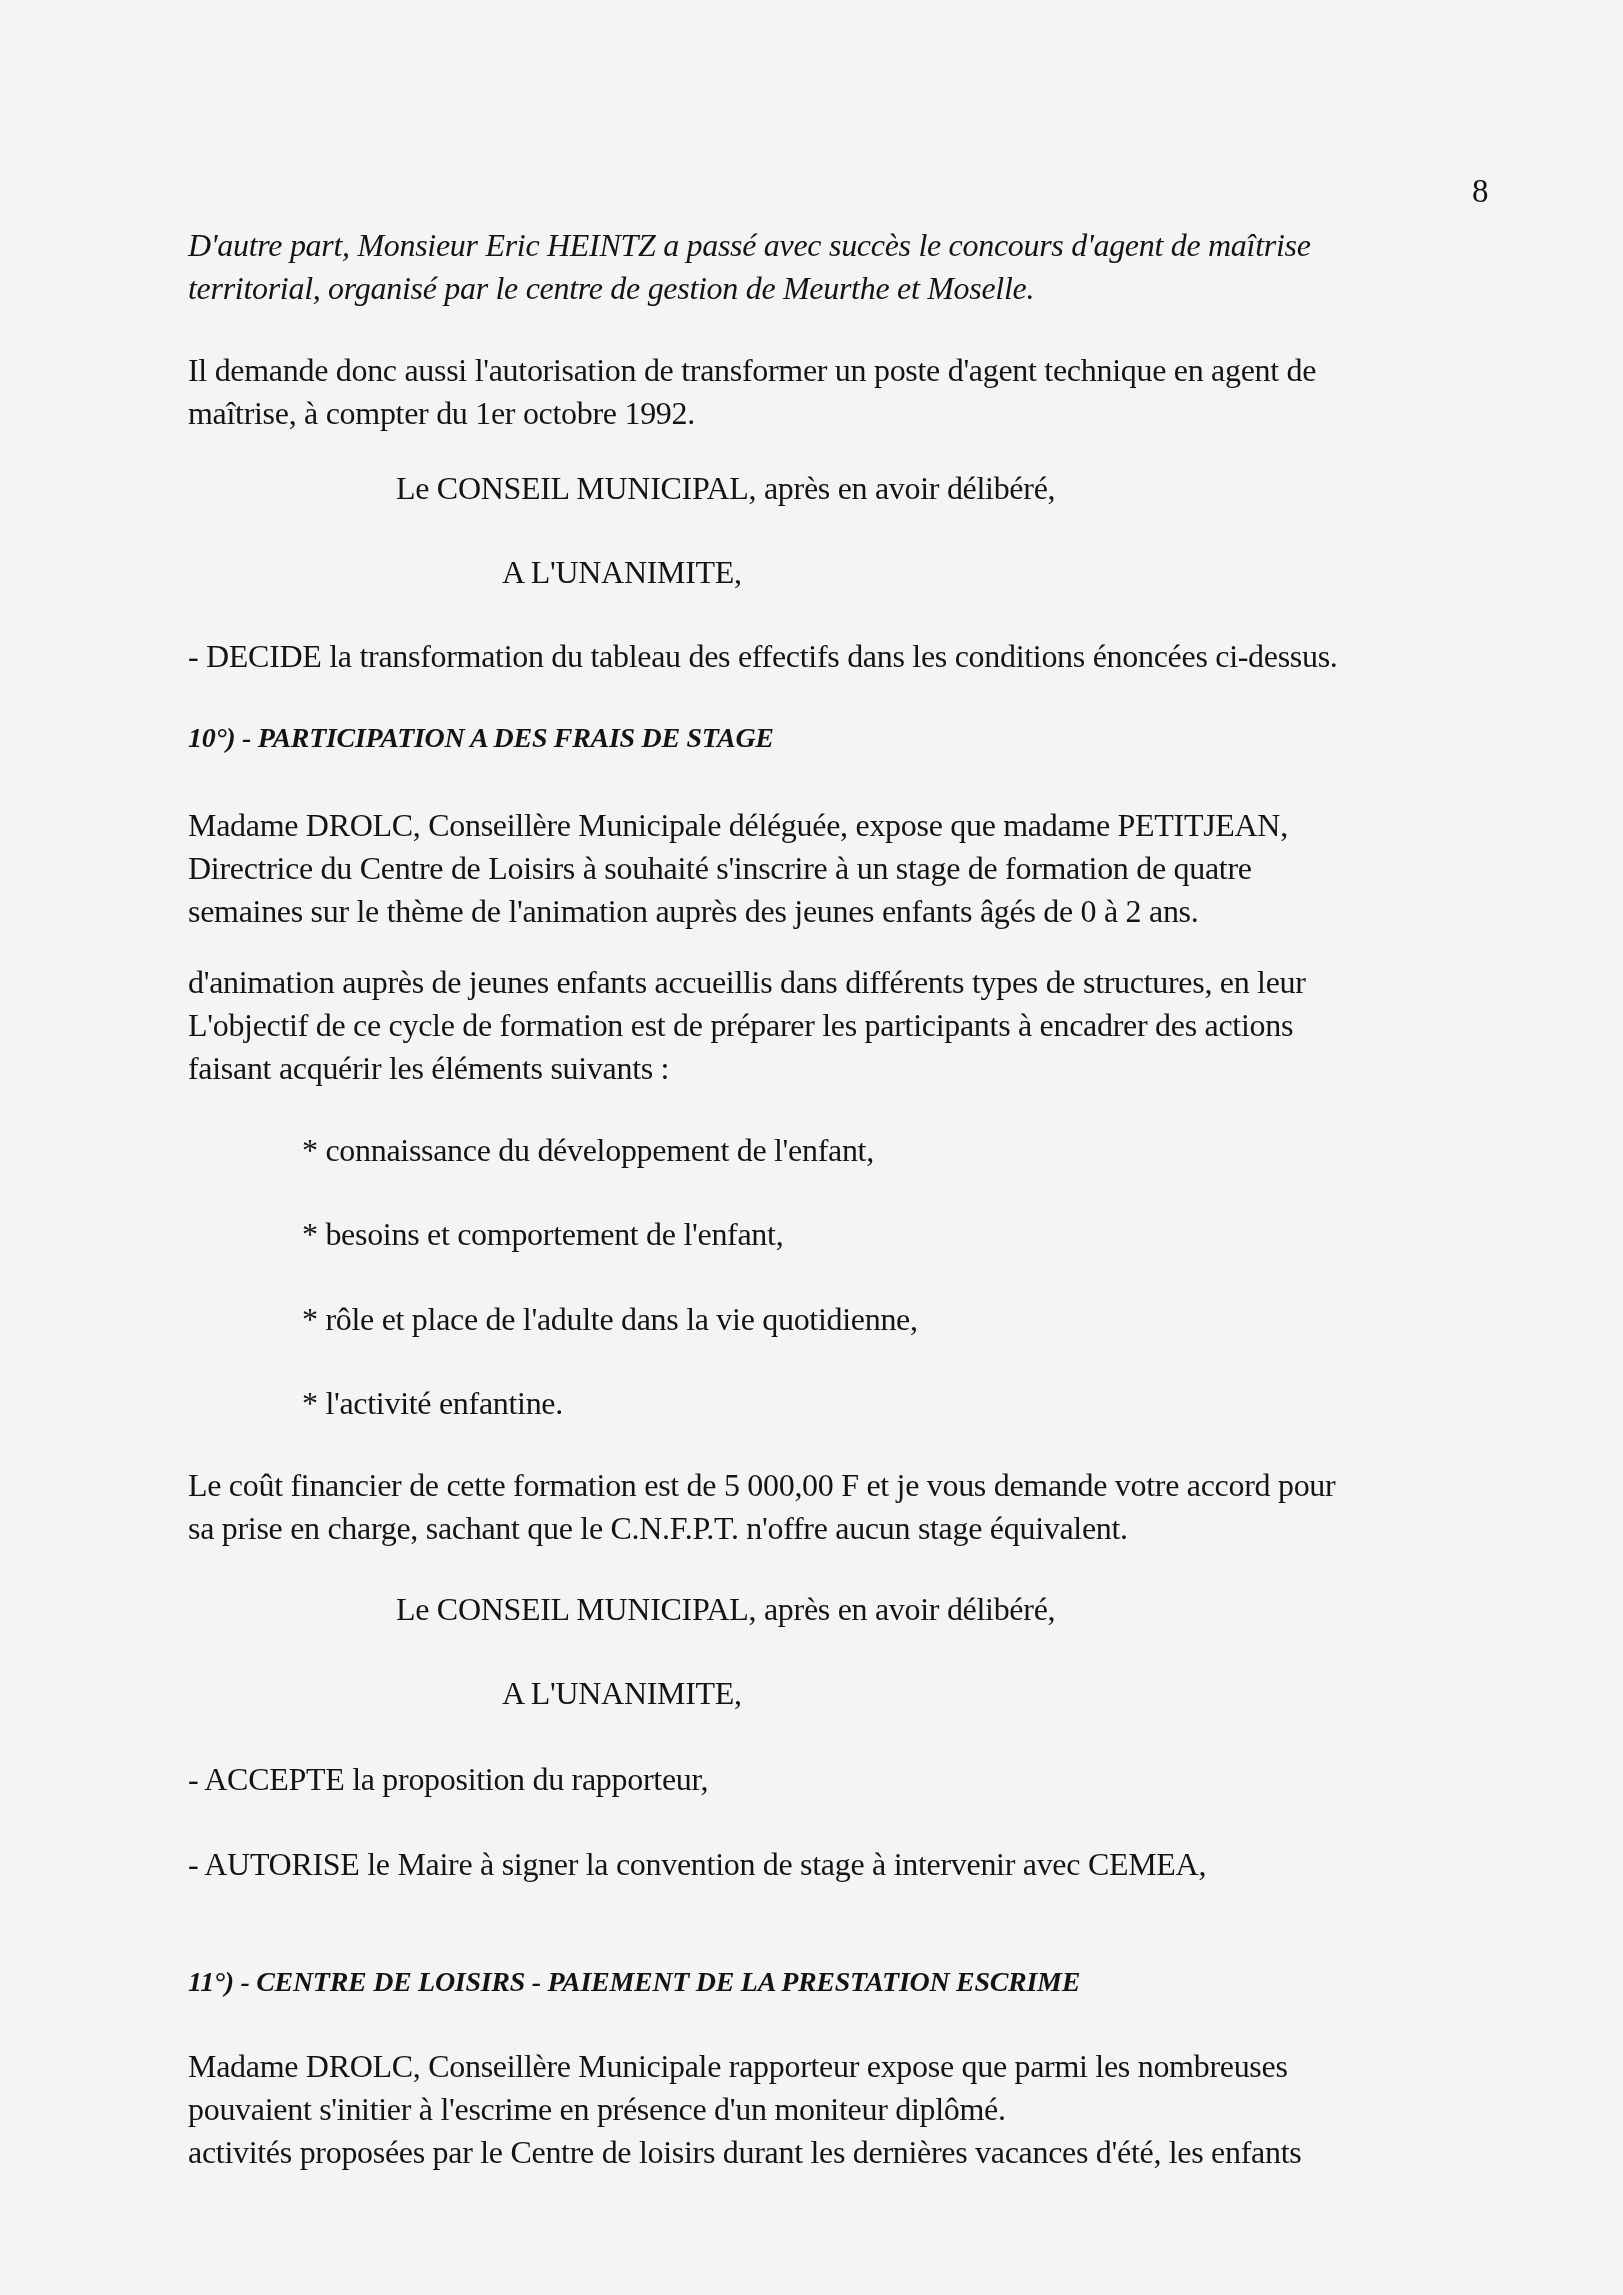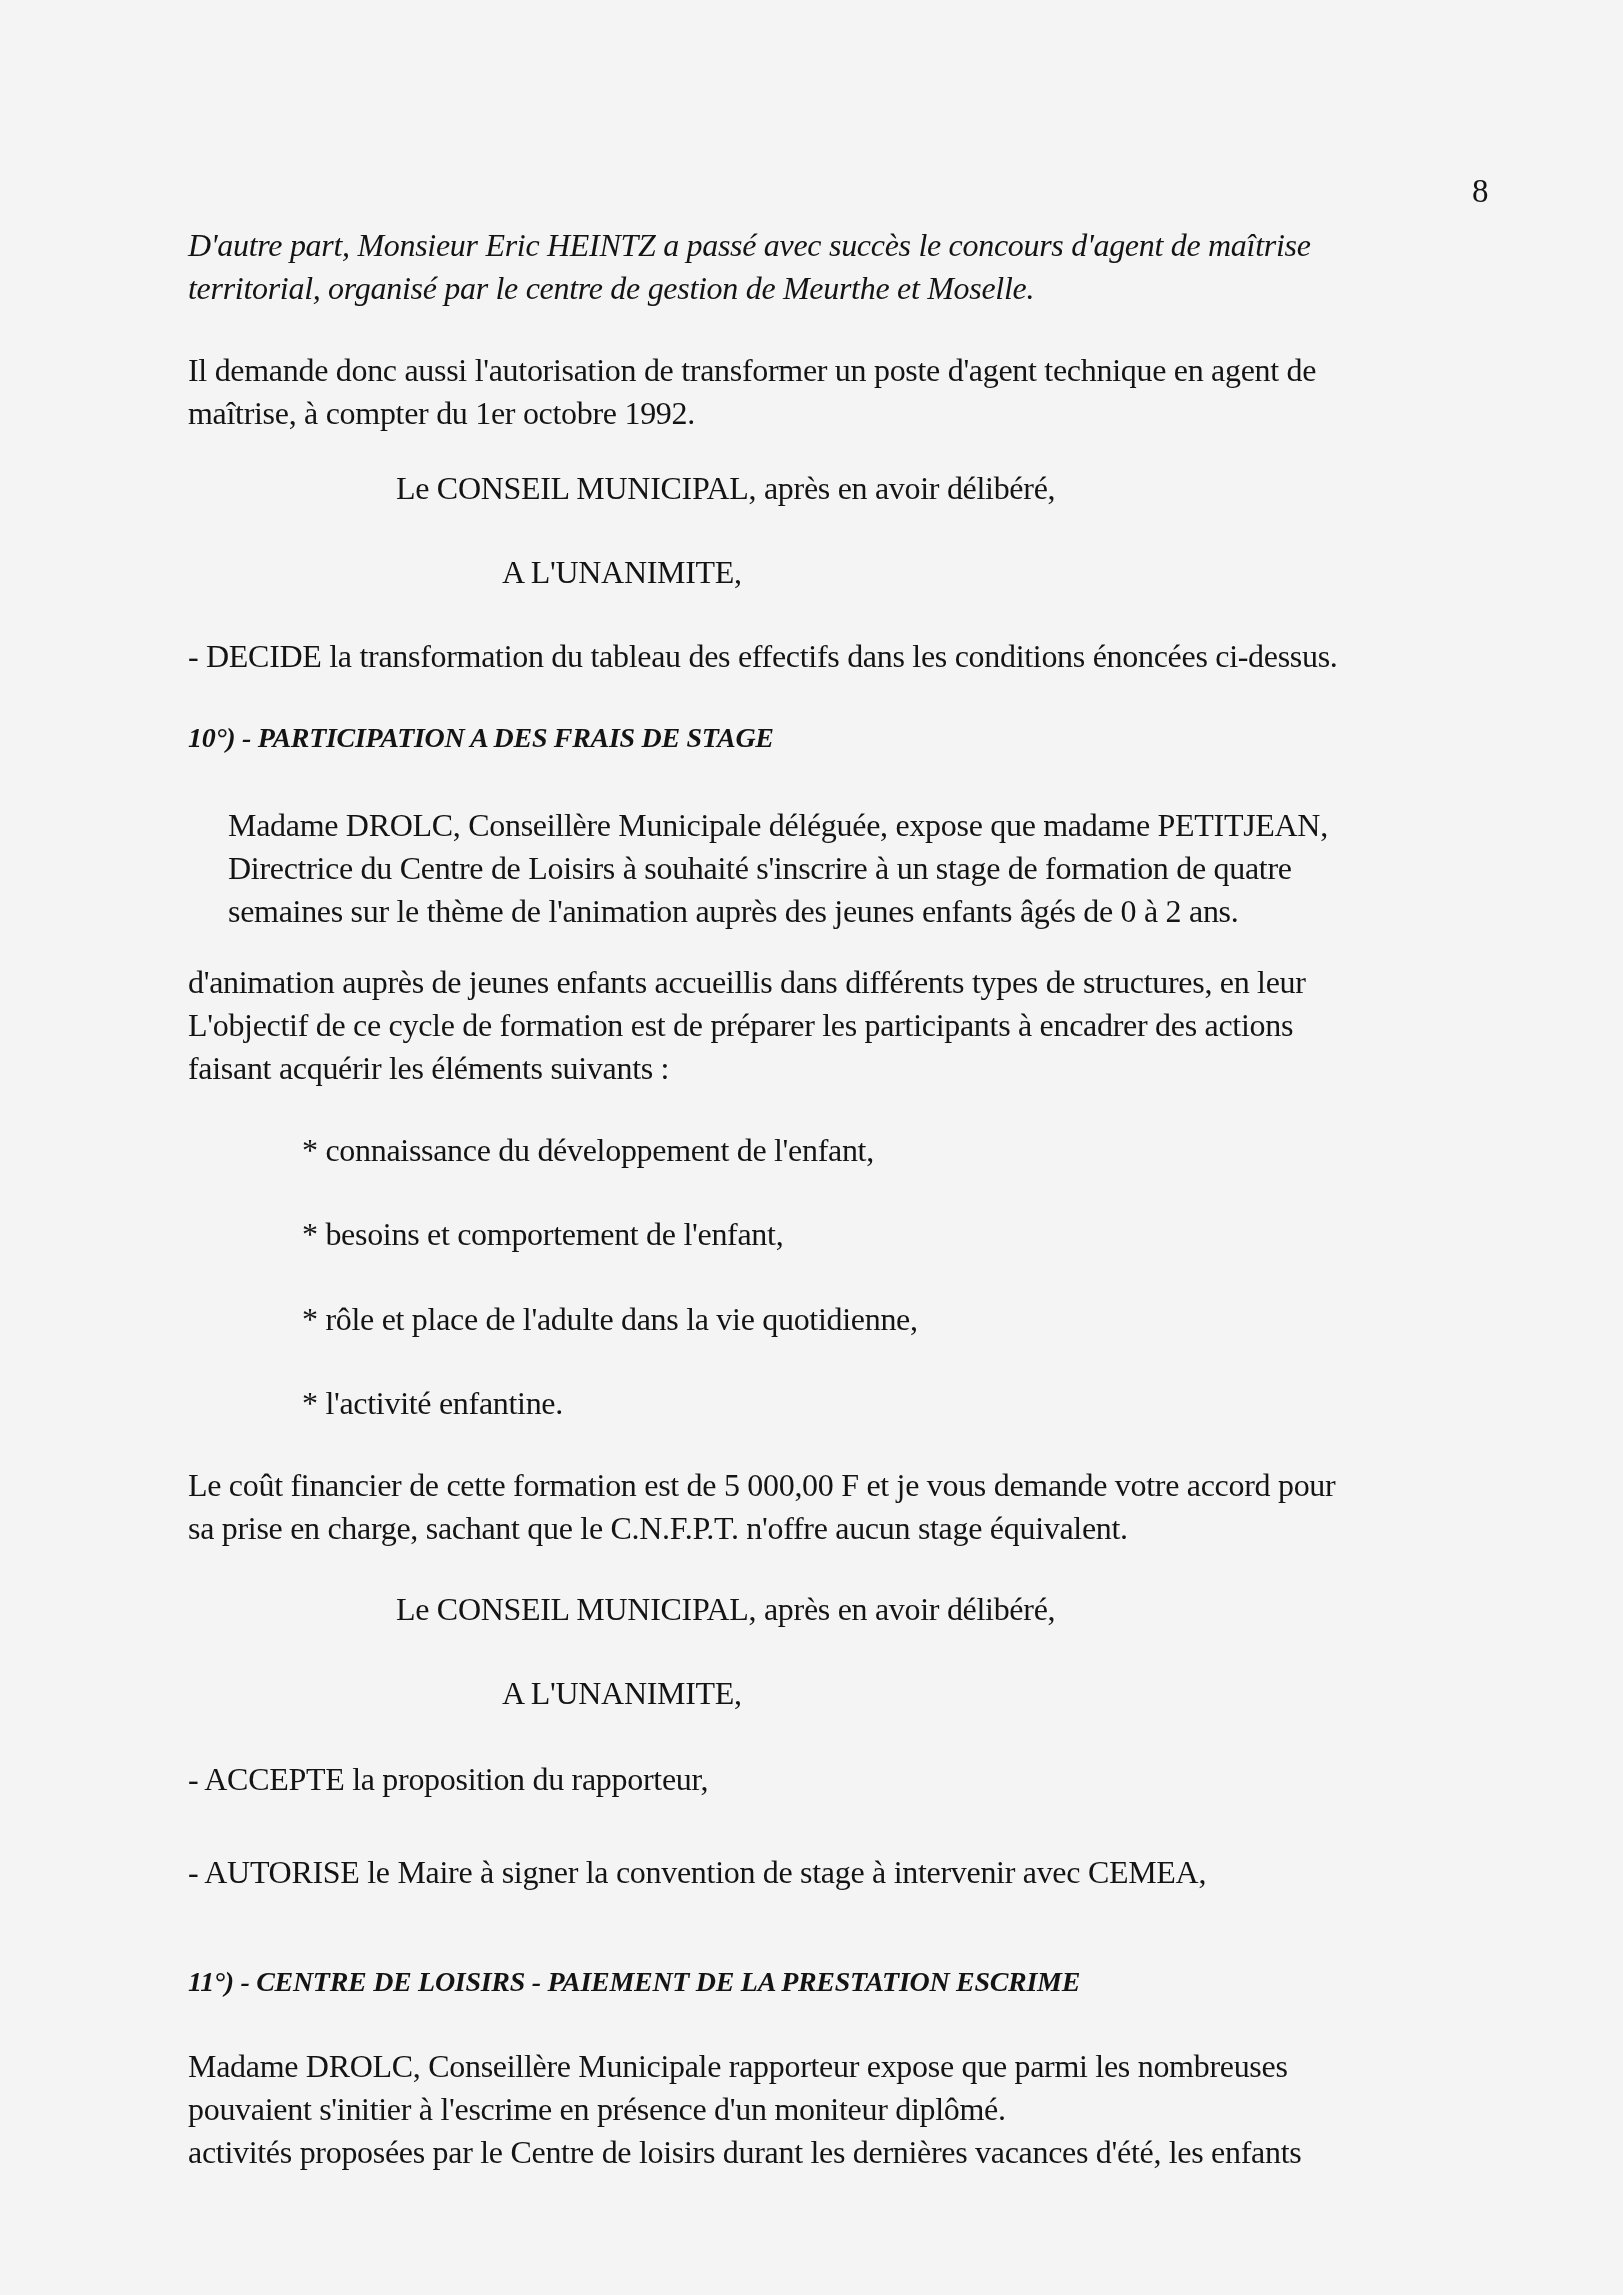--- a/index.html
+++ b/index.html
@@ -53,21 +53,21 @@
   <span class="line">Il demande donc aussi l'autorisation de transformer un poste d'agent technique en agent de</span>
   <span class="line">maîtrise, à compter du 1er octobre 1992.</span>
 </div>
 
 <div class="p center1" style="top:467px;">Le CONSEIL MUNICIPAL, après en avoir délibéré,</div>
 <div class="p center2" style="top:551px;">A L'UNANIMITE,</div>
 <div class="p" style="top:635px;">- DECIDE la transformation du tableau des effectifs dans les conditions énoncées ci-dessus.</div>
 
 <div class="p heading" style="top:716px;">10°) - PARTICIPATION A DES FRAIS DE STAGE</div>
 
-<div class="p" style="top:804px;margin-left:40px;">
+<div class="p" style="top:804px;">
   <span class="line">Madame DROLC, Conseillère Municipale déléguée, expose que madame PETITJEAN,</span>
   <span class="line">Directrice du Centre de Loisirs à souhaité s'inscrire à un stage de formation de quatre</span>
   <span class="line">semaines sur le thème de l'animation auprès des jeunes enfants âgés de 0 à 2 ans.</span>
 </div>
 
 <div class="p" style="top:961px;">
   <span class="line">d'animation auprès de jeunes enfants accueillis dans différents types de structures, en leur</span>
   <span class="line">L'objectif de ce cycle de formation est de préparer les participants à encadrer des actions</span>
   <span class="line">faisant acquérir les éléments suivants :</span>
 </div>
@@ -79,21 +79,21 @@
 
 <div class="p" style="top:1464px;">
   <span class="line">Le coût financier de cette formation est de 5 000,00 F et je vous demande votre accord pour</span>
   <span class="line">sa prise en charge, sachant que le  C.N.F.P.T. n'offre aucun stage équivalent.</span>
 </div>
 
 <div class="p center1" style="top:1588px;">Le CONSEIL MUNICIPAL, après en avoir délibéré,</div>
 <div class="p center2" style="top:1672px;">A L'UNANIMITE,</div>
 <div class="p" style="top:1758px;">- ACCEPTE la proposition du rapporteur,</div>
 
-<div class="p" style="top:1843px;margin-top:8px;">
+<div class="p" style="top:1843px;">
   <span class="line">- AUTORISE le Maire à signer la convention de stage à intervenir avec CEMEA,</span>
 </div>
 
 <div class="p heading" style="top:1960px;">11°) - CENTRE DE LOISIRS - PAIEMENT DE LA PRESTATION ESCRIME</div>
 
 <div class="p" style="top:2045px;">
   <span class="line">Madame DROLC, Conseillère Municipale rapporteur expose que parmi les nombreuses</span>
   <span class="line">pouvaient s'initier à l'escrime en présence d'un moniteur diplômé.</span>
   <span class="line">activités proposées par le Centre de loisirs durant les dernières vacances d'été, les enfants</span>
 </div>

